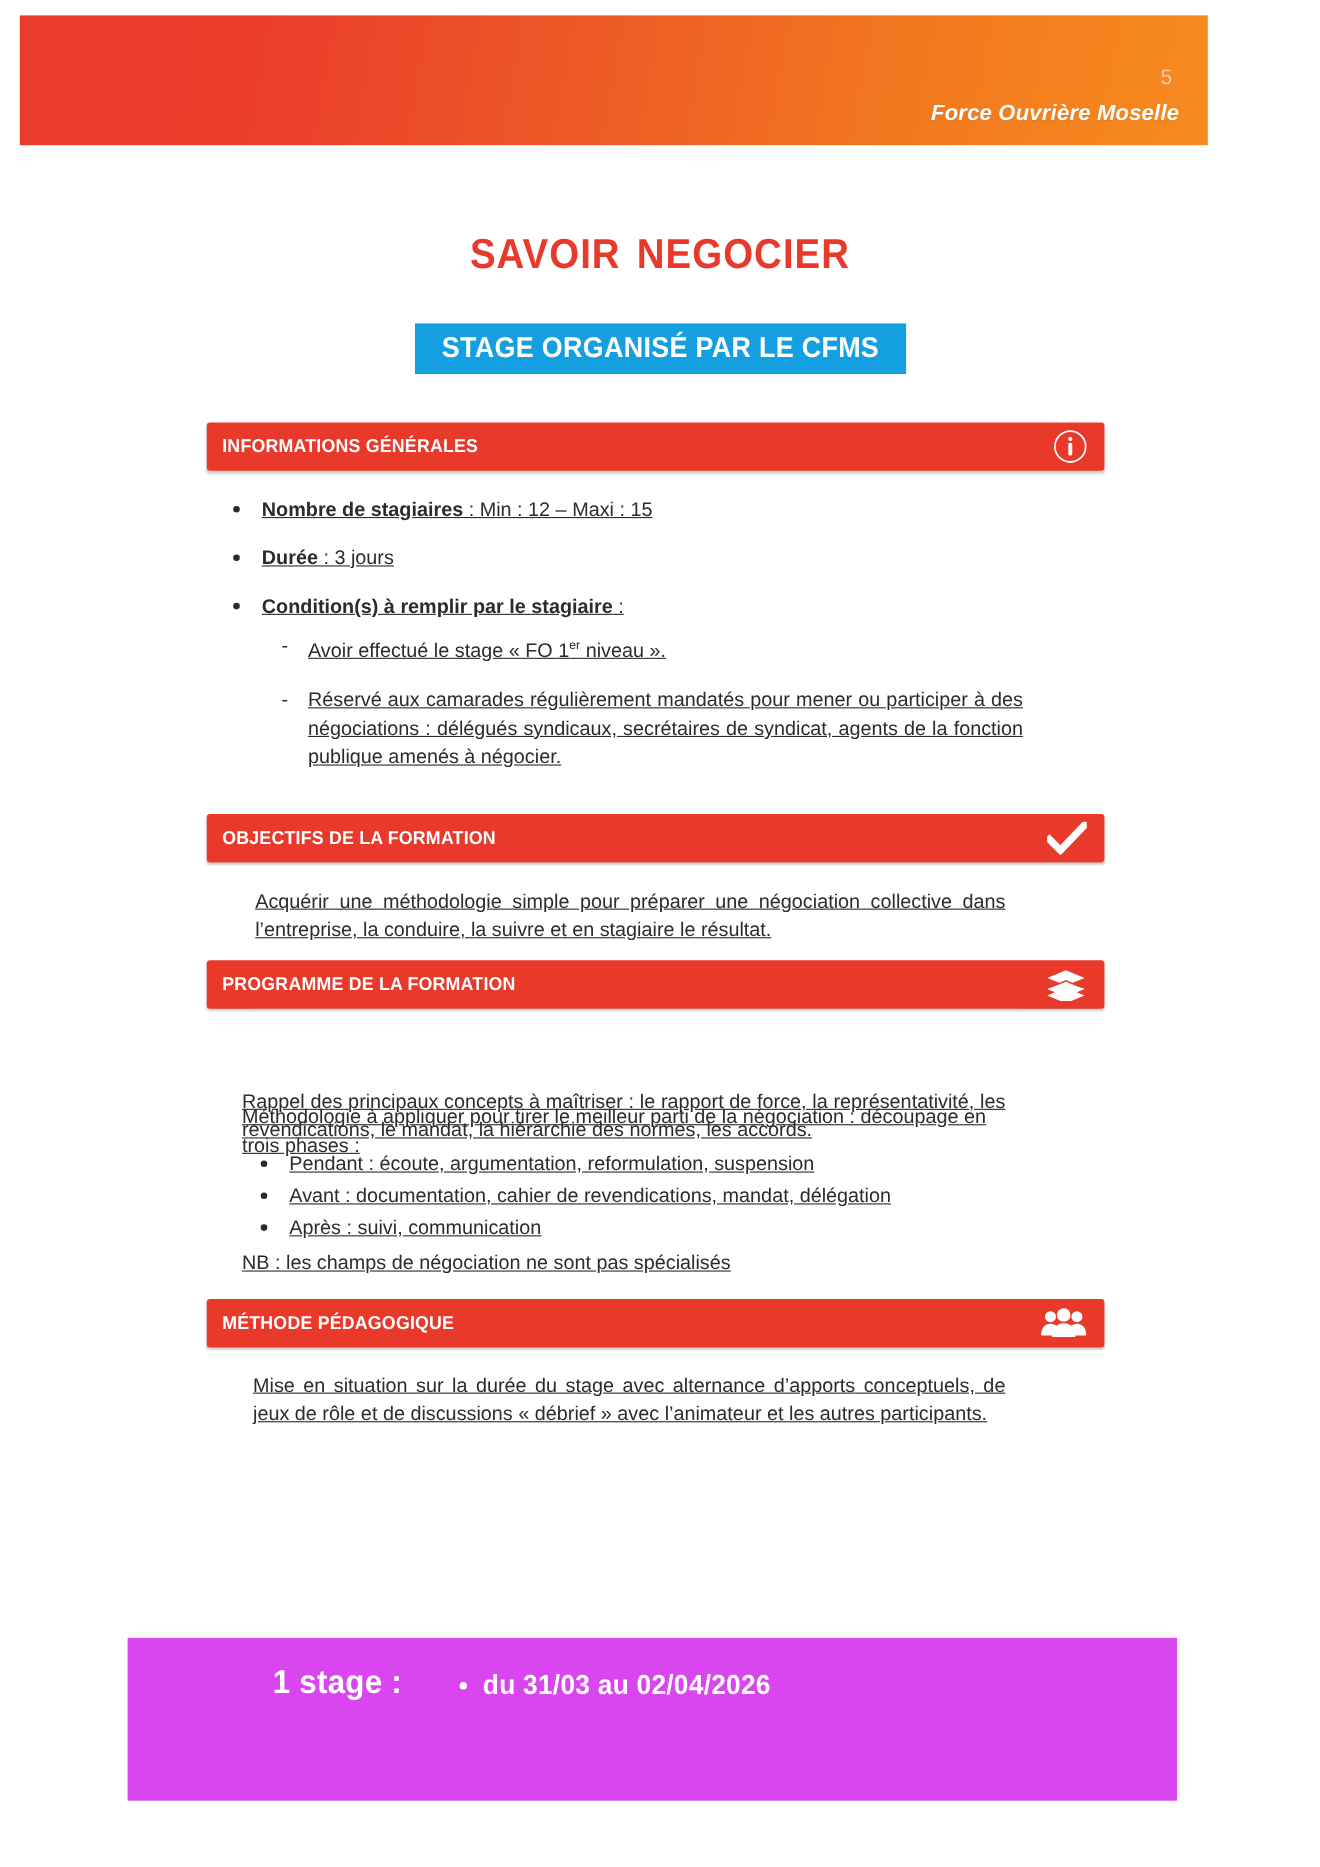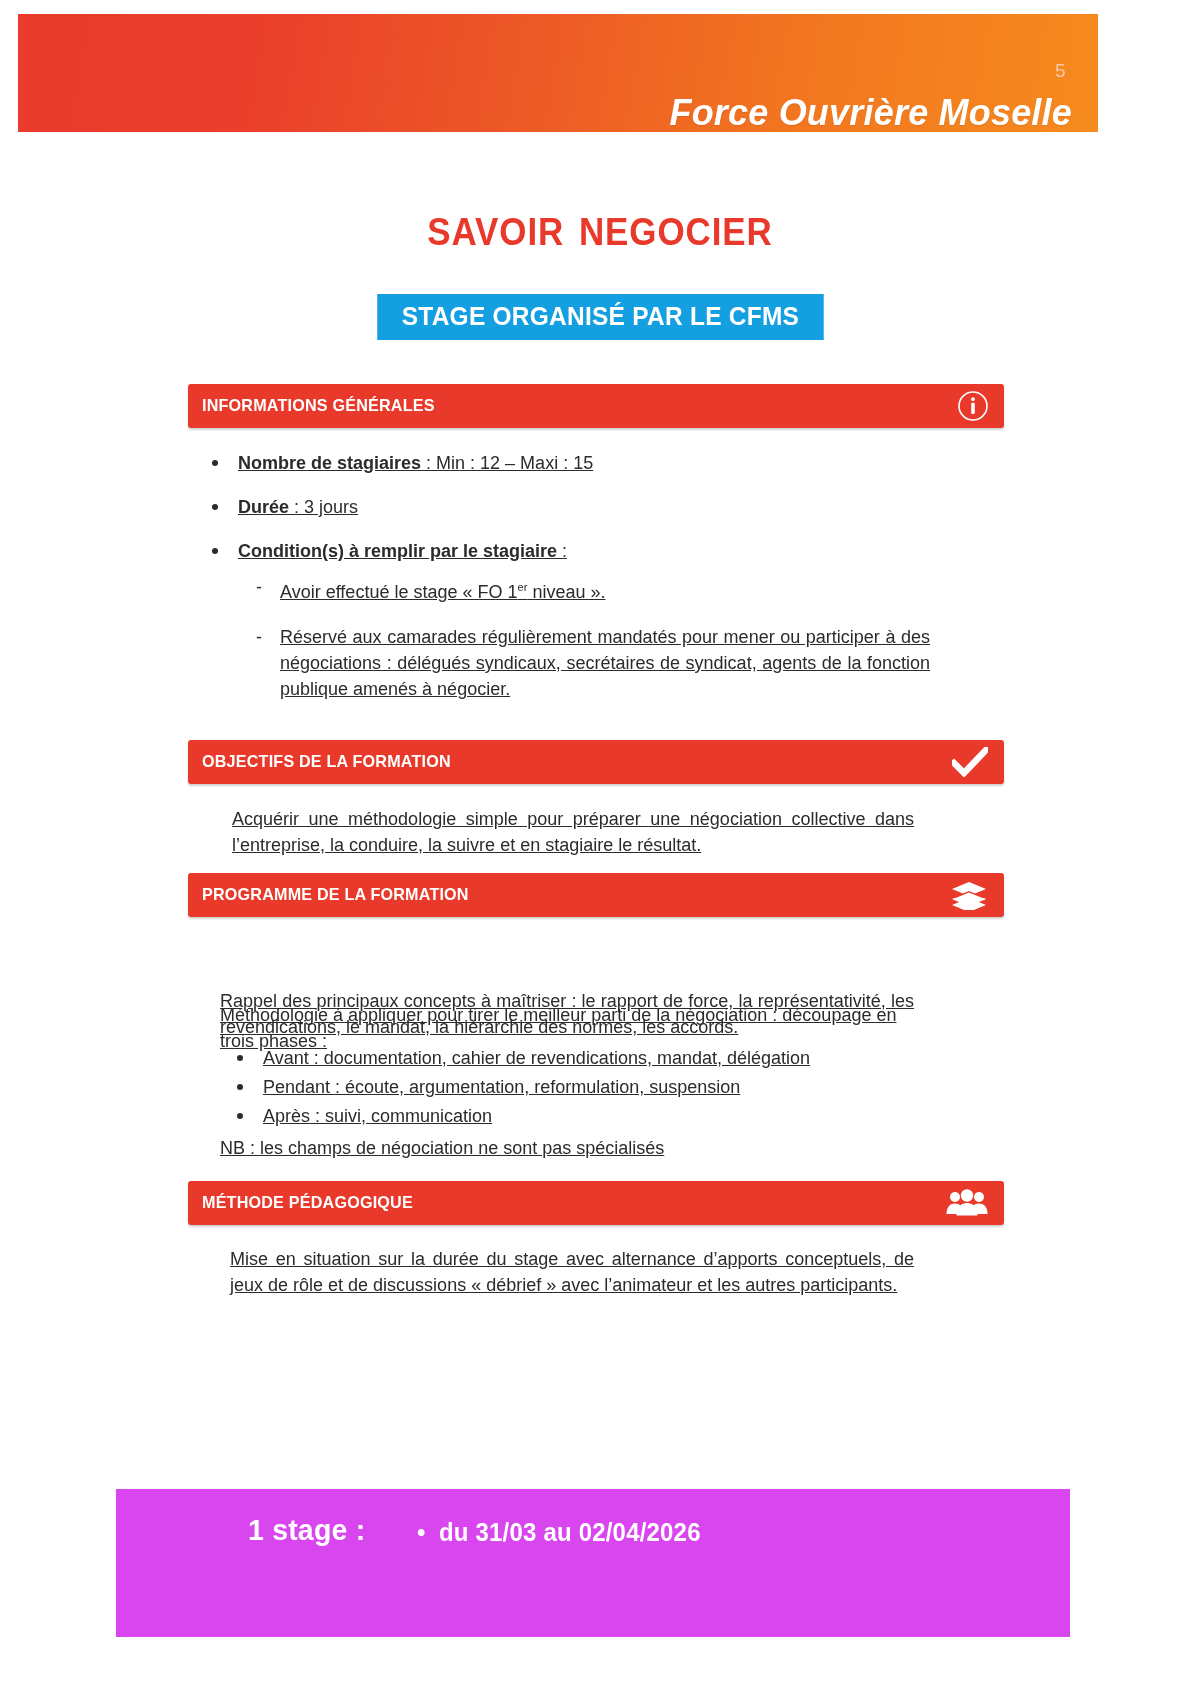--- a/index.html
+++ b/index.html
@@ -31,21 +31,21 @@
     top: 46px;
     font-size: 19px;
     color: #f7c9a8;
     font-weight: 400;
     letter-spacing: .5px;
   }
   .header-brand {
     position: absolute;
     right: 26px;
     top: 78px;
-    font-size: 36px;
+    font-size: 20px;
     font-weight: 700;
     font-style: italic;
     color: #ffffff;
     letter-spacing: .2px;
     white-space: nowrap;
     text-shadow: 0 1px 1px rgba(0,0,0,.10);
   }
 
   
   .doc-title {
@@ -291,22 +291,22 @@
     </svg>
   </div>
 </div>
 
 <div class="body-text justify" style="left:220px; top:988px; width:694px;">Rappel des principaux concepts à maîtriser : le rapport de force, la représentativité, les revendications, le mandat, la hiérarchie des normes, les accords.</div>
 
 <div class="body-text" style="left:220px; top:1002px; width:710px;">Méthodologie à appliquer pour tirer le meilleur parti de la négociation : découpage en trois phases :</div>
 
 <div class="body-text" style="left:225px; top:1045px; width:700px;">
   <ul class="bullets tight">
+    <li>Pendant : écoute, argumentation, reformulation, suspension</li>
     <li>Avant : documentation, cahier de revendications, mandat, délégation</li>
-    <li>Pendant : écoute, argumentation, reformulation, suspension</li>
     <li>Après : suivi, communication</li>
   </ul>
 </div>
 
 <div class="body-text" style="left:220px; top:1135px; width:700px;">NB : les champs de négociation ne sont pas spécialisés</div>
 
 <div class="band" style="top:1181px;">
   <div class="band-title">MÉTHODE PÉDAGOGIQUE</div>
   <div class="band-icon">
     <svg width="42" height="28" viewBox="0 0 42 28">

